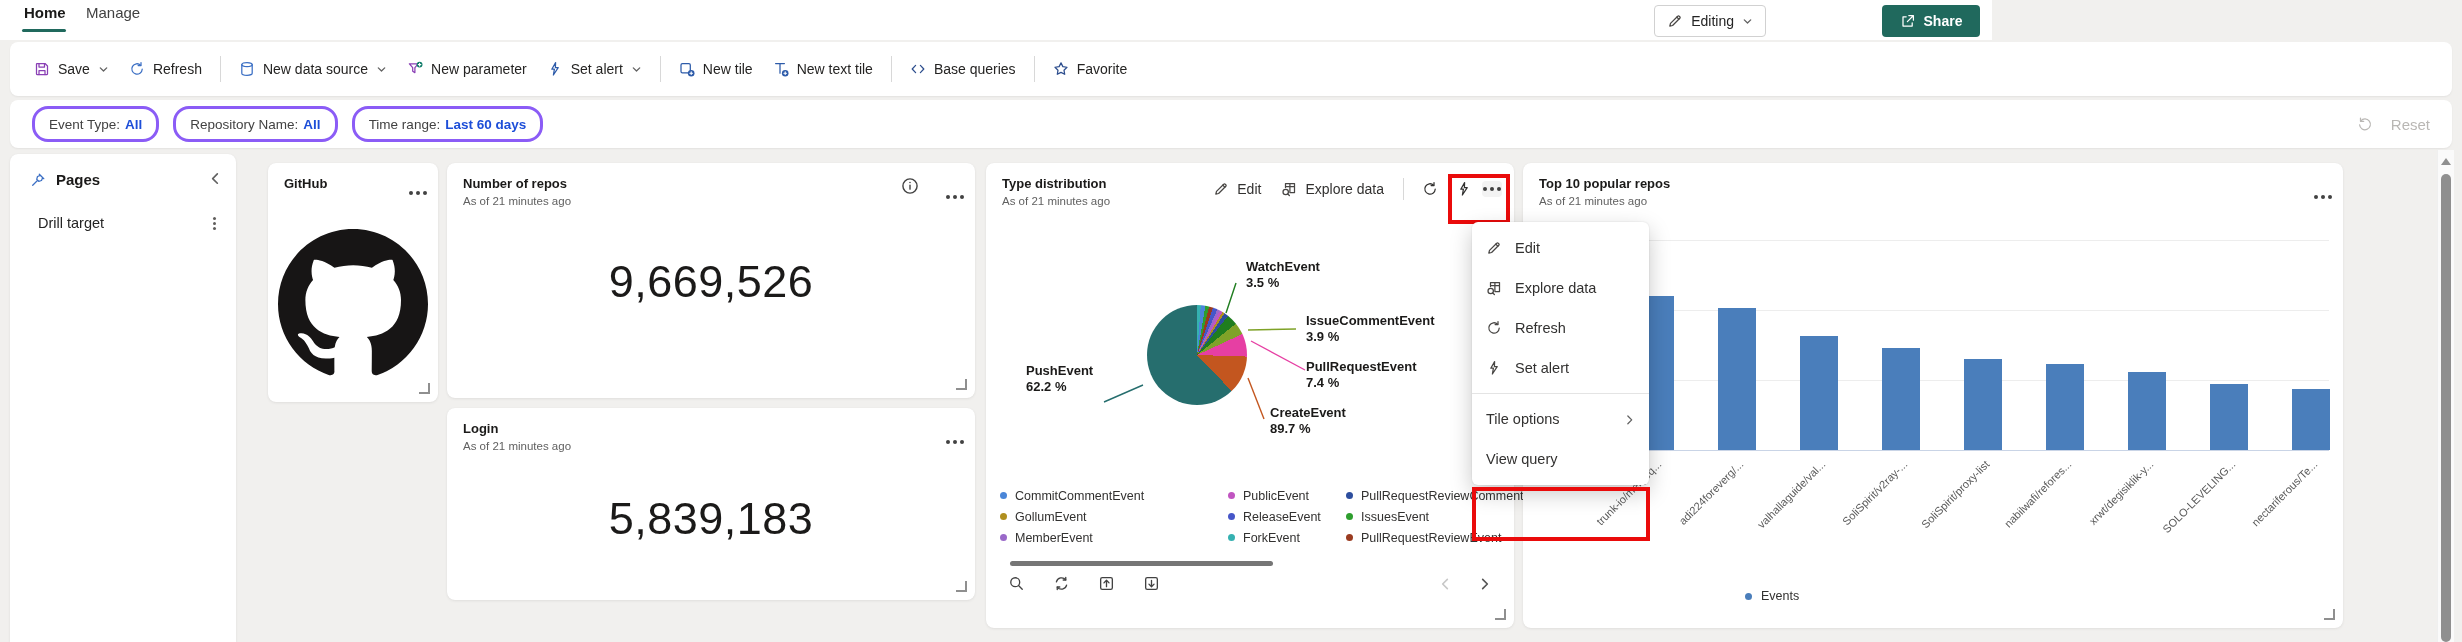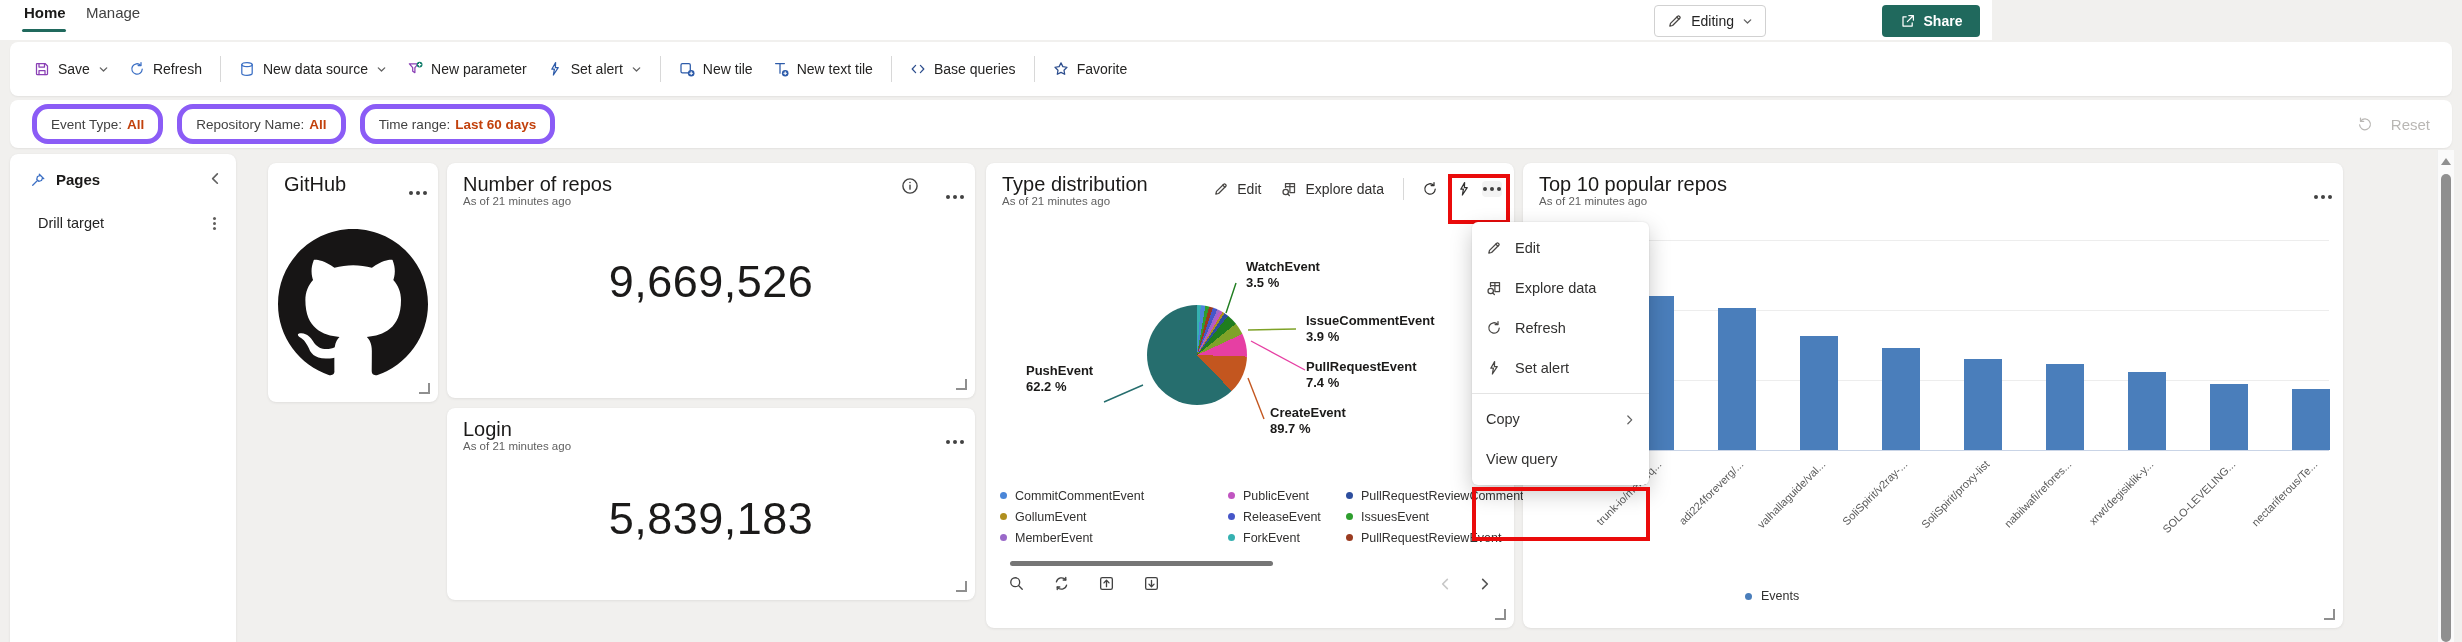--- a/index.html
+++ b/index.html
@@ -22,40 +22,40 @@
 
   
   .toolbar{position:absolute;left:10px;top:42px;width:2442px;height:54px;background:#fff;border-radius:8px;
            display:flex;align-items:center;padding-left:14px;box-sizing:border-box;box-shadow:0 1px 2px rgba(0,0,0,.06)}
   .tbtn{display:flex;align-items:center;gap:8px;padding:7px 10px;border-radius:4px;font-size:14px;color:#252423;cursor:pointer}
   .vdiv{width:1px;height:26px;background:#d8d8d8;margin:0 8px}
 
   
   .filterbar{position:absolute;left:10px;top:100px;width:2442px;height:48px;background:#fff;border-radius:8px;
              display:flex;align-items:center;padding:0 22px;box-sizing:border-box;box-shadow:0 1px 2px rgba(0,0,0,.06)}
-  .pill{display:flex;align-items:center;gap:5px;height:30px;border:5px solid #8b5cf6;border-radius:16px;
+  .pill{display:flex;align-items:center;gap:5px;height:30px;border:3px solid #8b5cf6;border-radius:16px;
         padding:0 14px;font-size:13.5px;color:#424242;margin-right:14px;background:#fff}
-  .pill b{color:#c2410c}
+  .pill b{color:#1d4ed8}
   .reset{margin-left:auto;display:flex;align-items:center;gap:18px;color:#b9b7b4;font-size:15px}
 
   
   .sidebar{left:10px;top:154px;width:226px;height:488px;border-radius:8px 8px 0 0}
   .sb-head{display:flex;align-items:center;gap:10px;padding:17px 14px 12px 20px;font-size:15px;font-weight:bold;color:#1b1a19}
   .sb-collapse{margin-left:auto;color:#616161}
   .sb-item{position:relative;display:flex;align-items:center;height:38px;margin:4px 10px;border-radius:4px;
            padding:0 10px 0 18px;font-size:14.5px;color:#242424;cursor:pointer}
   .sb-item.active{background:#ededed;font-weight:bold}
   .sb-item.active::before{content:"";position:absolute;left:6px;top:10px;width:3px;height:18px;border-radius:2px;background:#1b1a19}
   .kebab{margin-left:auto;width:3px;height:3px;border-radius:50%;background:#605e5c;
          box-shadow:0 -5px 0 #605e5c,0 5px 0 #605e5c}
   .hdots{display:inline-block;width:4px;height:4px;border-radius:50%;background:#424242;
          box-shadow:-7px 0 0 #424242,7px 0 0 #424242}
 
   
-  .tile-title{font-size:20px;font-weight:normal;color:#1b1a19;line-height:18px}
+  .tile-title{font-size:13px;font-weight:bold;color:#1b1a19;line-height:18px}
   .tile-sub{font-size:11.5px;color:#616161;margin-top:2px}
   .tile-head{position:absolute;left:16px;top:12px;right:16px}
   .handle{position:absolute;right:8px;bottom:8px;width:9px;height:9px;border-right:2px solid #8f8f8f;border-bottom:2px solid #8f8f8f}
   .bignum{position:absolute;left:0;right:0;text-align:center;font-size:45px;color:#1b1a19;letter-spacing:.5px}
 
   .t-github{left:268px;top:163px;width:170px;height:239px}
   .t-repos{left:447px;top:163px;width:528px;height:235px}
   .t-login{left:447px;top:408px;width:528px;height:192px}
   .t-pie{left:986px;top:163px;width:528px;height:465px}
   .t-bars{left:1523px;top:163px;width:820px;height:465px}
@@ -549,21 +549,21 @@
   <div class="mitem">
     <span class="micon">
         <svg class="ic" viewBox="0 0 16 16">
           <path d="M8.6 1.6 4.8 8.2h2.6L6.4 14l4.8-7.4H8.4z"></path>
         </svg>
       </span>
     <span>Set alert</span>
   </div>
   <div class="mdiv"></div>
   <div class="mitem">
-    <span>Copy</span>
+    <span>Tile options</span>
     <svg class="cd" viewBox="0 0 12 12">
         <path d="M4.2 2.2 8.4 6.4 4.2 10.6"></path>
       </svg>
   </div>
   <div class="mitem">
     <span>View query</span>
   </div>
 </div>
 
 <div class="redbox2"></div>

